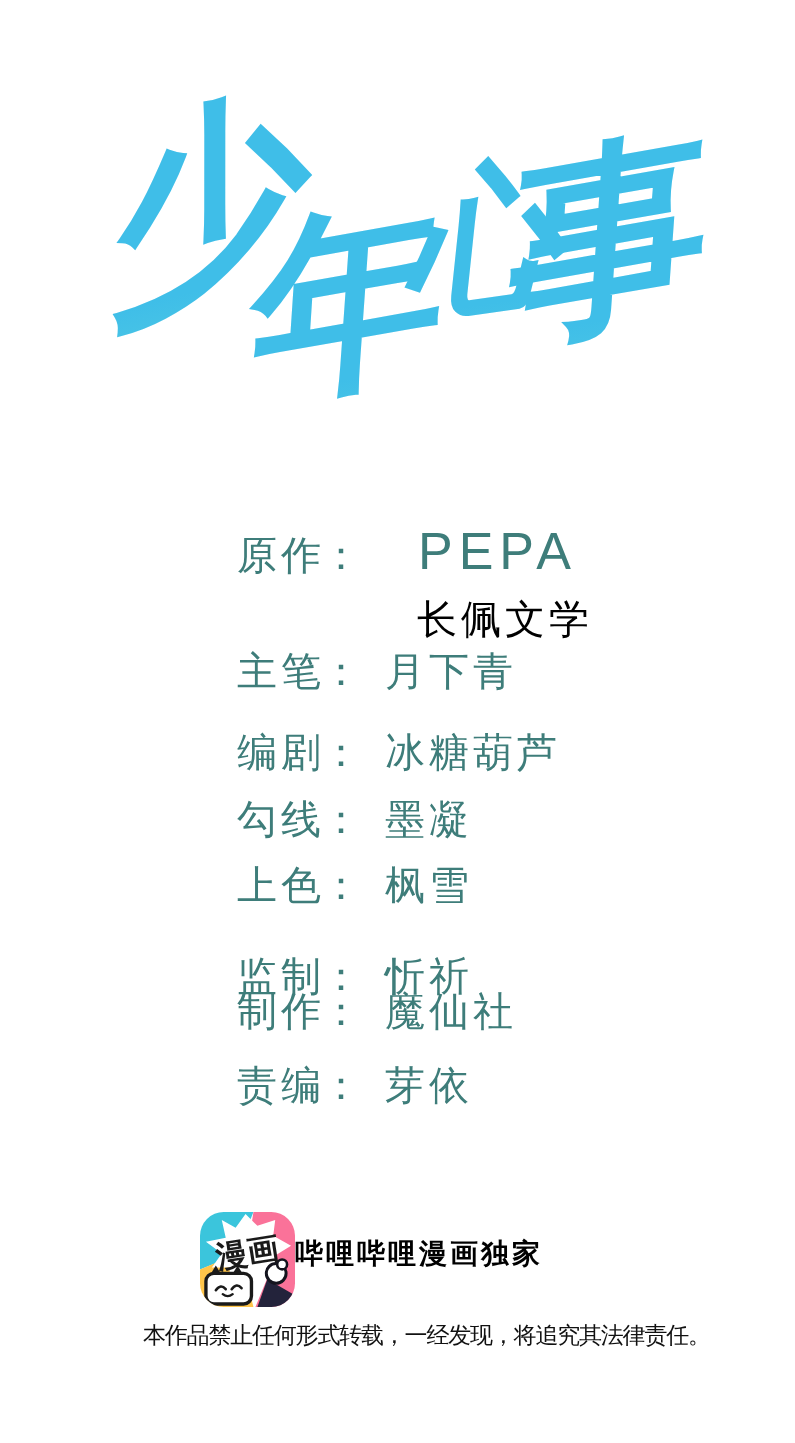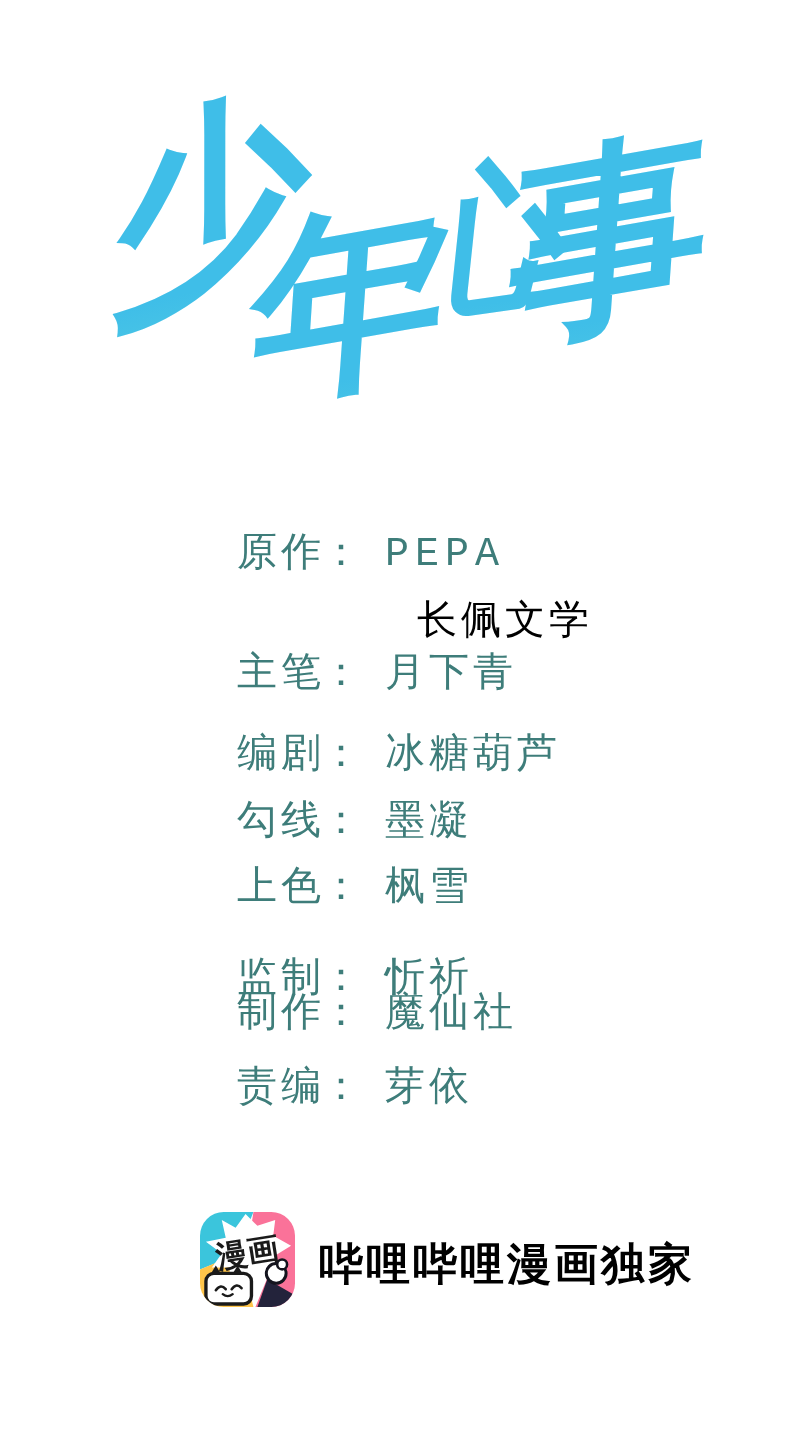--- a/index.html
+++ b/index.html
@@ -29,46 +29,46 @@
     font-family:"DejaVu Sans","Liberation Sans",sans-serif;
   }
   .credits-row .lbl{
     display:inline-block;width:84px;
     letter-spacing:4px;
     text-align:center;
   }
   .credits-row .colon{display:inline-block;width:64px;}
   .credits-row .val{letter-spacing:4px;}
   .credits-row .val-latin{
-    font-family:Liberation Mono, monospace;
-    font-size:40px;
+    font-family:Liberation Sans, sans-serif;
+    font-size:52px;
     letter-spacing:6px;
+    margin-left:33px;
   }
   .credits-cont{
     position:absolute;
     left:417px;
     white-space:nowrap;
     color:#000000;
     font-size:40px;
     line-height:46px;
     letter-spacing:4px;
     font-family:"DejaVu Sans","Liberation Sans",sans-serif;
   }
   
   .logo-wrap{position:absolute;left:200px;top:1212px;width:95px;height:95px;}
   .logo-wrap svg{display:block;width:100%;height:100%;}
   .exclusive{
     position:absolute;left:295px;top:1235px;
     font-family:"Liberation Serif", serif;
     font-weight:700;
-    font-size:44px;
+    font-size:28px;
     letter-spacing:3px;
     color:#000000;
     white-space:nowrap;
-    padding-left:24px;
   }
   .disclaimer{
     position:absolute;left:143px;top:1320px;
     font-size:23px;
     letter-spacing:-1.2px;
     color:#111111;
     white-space:nowrap;
     font-family:"DejaVu Sans","Liberation Sans",sans-serif;
   }
 </style>
@@ -159,14 +159,15 @@
           <path d="M58,96 L68,68 L96,84 L96,96 Z" fill="#23233B"></path>
           <circle cx="77" cy="62" r="10" fill="#FFFFFF" stroke="#14141E" stroke-width="3"></circle>
           <circle cx="83" cy="53" r="5" fill="#FFFFFF" stroke="#14141E" stroke-width="2.6"></circle>
         </g>
       </g>
     </svg>
   </div>
 
   <div class="exclusive">哔哩哔哩漫画独家</div>
 
+  <div class="disclaimer">本作品禁止任何形式转载，一经发现，将追究其法律责任。</div>
 
 </div>
 
 </body></html>

